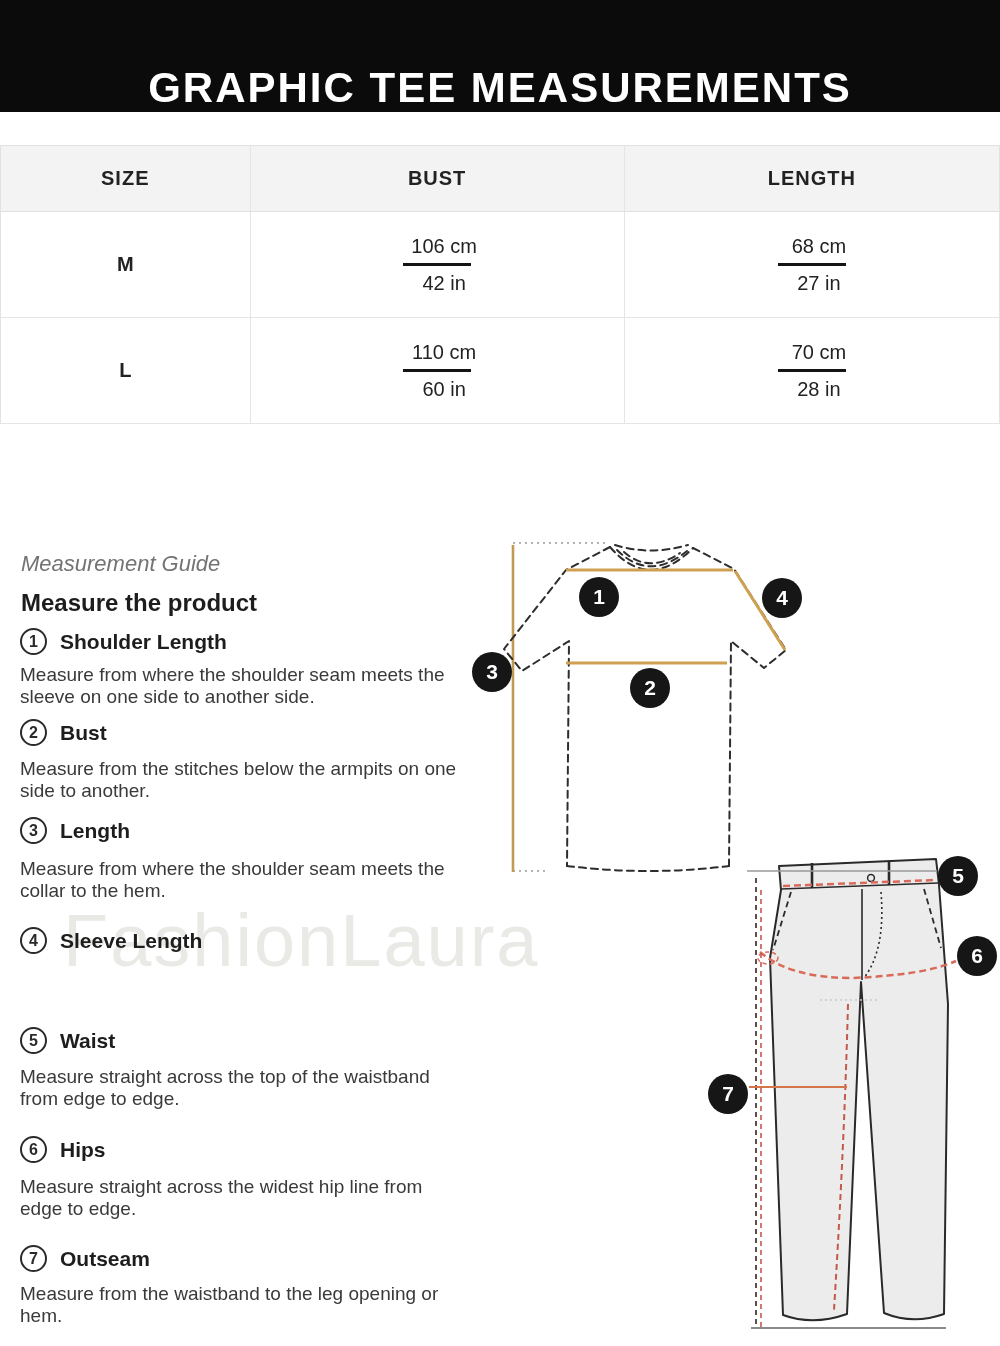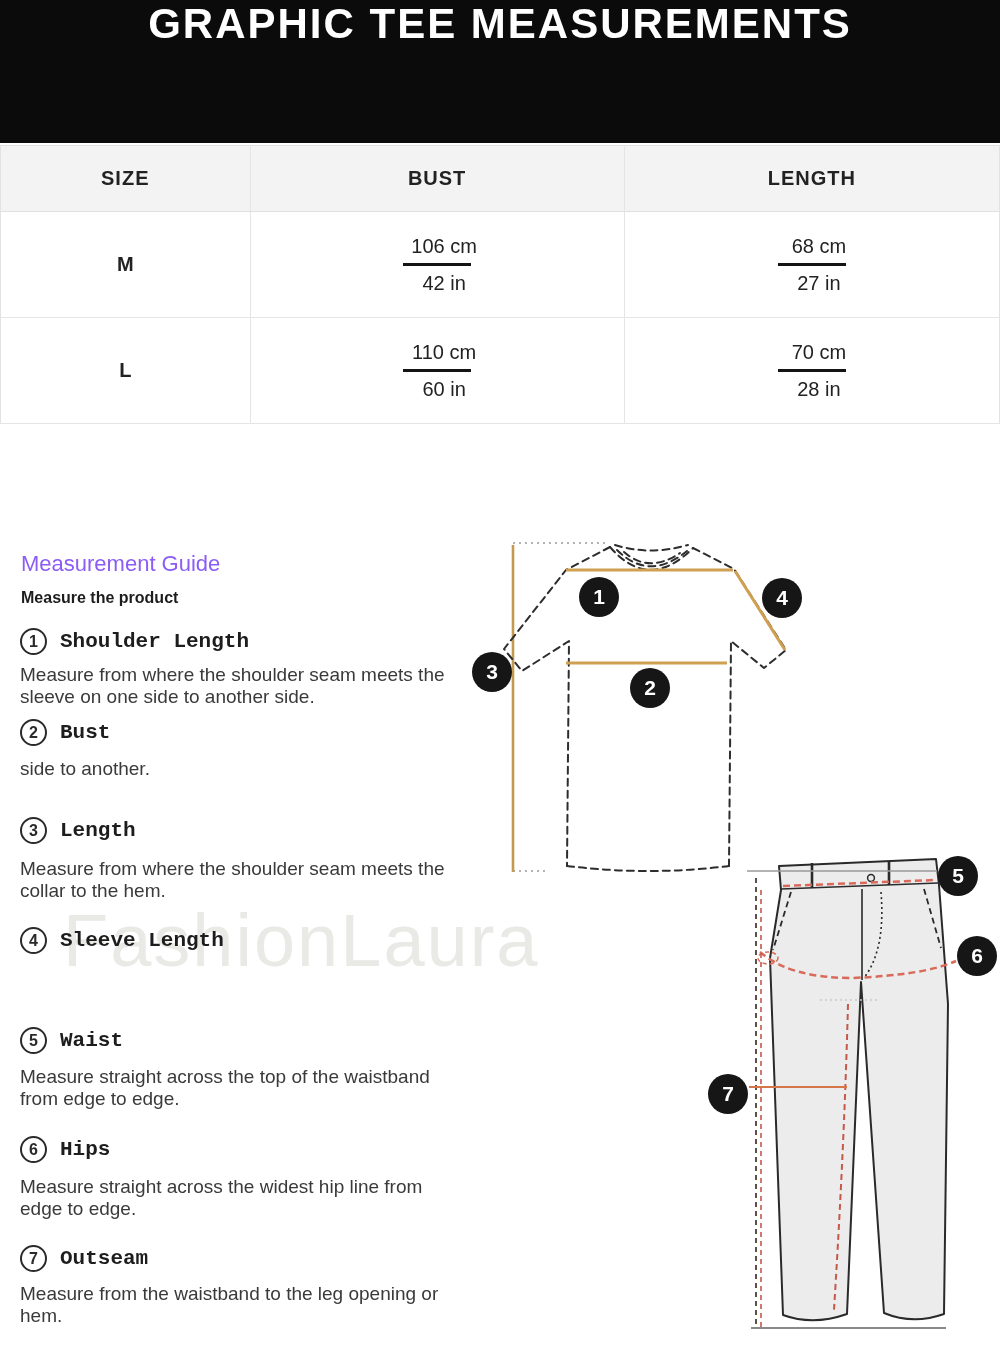--- a/index.html
+++ b/index.html
@@ -4,45 +4,45 @@
 <style>
   :root{
     --header-bg:#0b0b0b; --table-header-bg:#f3f3f3; --accent-tan:#cfa052;
     --accent-red:#d96a5a; --marker-bg:#161616; --text:#3a3a3a;
   }
   *{margin:0;padding:0;box-sizing:border-box;}
   body{background:#fff;font-family:"Liberation Sans","DejaVu Sans",sans-serif;}
   .page{position:relative;width:1000px;height:1346px;background:#fff;overflow:hidden;}
 
   
-  .banner{position:absolute;left:0;top:0;width:1000px;height:143px;background:var(--header-bg);
-          display:flex;align-items:flex-start;justify-content:center;}
+  .banner{position:absolute;left:0;top:0;width:1000px;height:112px;background:var(--header-bg);
+          display:flex;align-items:flex-end;justify-content:center;}
   .banner h1{color:#fff;font-size:42px;font-weight:bold;letter-spacing:2px;}
 
   
   .size-table{position:absolute;left:0;top:145px;width:1000px;height:279px;border:1px solid #e2e2e2;}
   .t-row{display:flex;width:100%;}
   .t-head{height:66px;background:var(--table-header-bg);border-bottom:1px solid #e0e0e0;}
   .t-body{height:106px;background:#fff;border-bottom:1px solid #e5e5e5;}
   .t-cell{display:flex;flex-direction:column;align-items:center;justify-content:center;}
   .c-size{width:250px;border-right:1px solid #e5e5e5;}
   .c-bust{width:375px;border-right:1px solid #e5e5e5;}
   .c-len{width:375px;}
   .t-head .t-cell{font-weight:bold;font-size:20px;letter-spacing:1px;color:#222;}
   .size-label{font-weight:bold;font-size:20px;color:#222;}
   .val{font-size:20px;color:#222;line-height:24px;margin-left:14px;}
   .frac-line{width:68px;height:3px;background:#141414;margin:5px 0;}
 
   
-  .guide-title{position:absolute;left:21px;top:551px;font-size:22px;color:#8b5cf6;}
-  .guide-subtitle{position:absolute;left:21px;top:589px;font-size:16px;font-weight:bold;color:#1d1d1d;}
+  .guide-title{position:absolute;left:21px;top:551px;font-size:22px;color:#737373;font-style:italic;}
+  .guide-subtitle{position:absolute;left:21px;top:589px;font-size:24px;font-weight:bold;color:#1d1d1d;}
   .sect-head{position:absolute;left:20px;display:flex;align-items:center;gap:13px;}
   .cnum{display:inline-flex;width:27px;height:27px;border:2px solid #2a2a2a;border-radius:50%;
         align-items:center;justify-content:center;font-size:16px;font-weight:bold;color:#2a2a2a;flex:0 0 auto;}
-  .sect-label{font-size:21px;font-weight:bold;color:#1d1d1d;font-family:Liberation Mono, monospace;}
+  .sect-label{font-size:21px;font-weight:bold;color:#1d1d1d;}
   .sect-desc{position:absolute;left:20px;width:480px;font-size:19px;line-height:22px;color:var(--text);}
   .sect-desc span{display:block;}
 
   
   .watermark{position:absolute;left:22px;top:898px;font-family:Liberation Sans, sans-serif;
              font-size:74px;color:#e9e9e6;letter-spacing:2px;z-index:0;margin-left:41px;}
   .txt{z-index:2;}
 
   
   .diagram-svg{position:absolute;left:456px;top:530px;z-index:1;}
@@ -109,20 +109,21 @@
   <div class="sect-desc txt" style="top:664px">
     <span>Measure from where the shoulder seam meets the</span>
     <span>sleeve on one side to another side.</span>
   </div>
 
   <div class="sect-head txt" style="top:719px">
     <span class="cnum">2</span>
     <span class="sect-label">Bust</span>
   </div>
   <div class="sect-desc txt" style="top:758px">
+    <span>Measure from the stitches below the armpits on one</span>
     <span>side to another.</span>
   </div>
 
   <div class="sect-head txt" style="top:817px">
     <span class="cnum">3</span>
     <span class="sect-label">Length</span>
   </div>
   <div class="sect-desc txt" style="top:858px">
     <span>Measure from where the shoulder seam meets the</span>
     <span>collar to the hem.</span>

